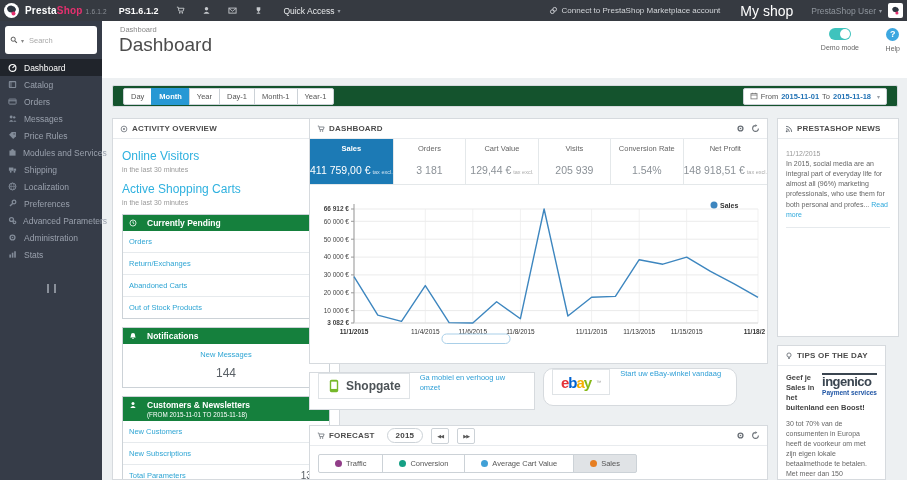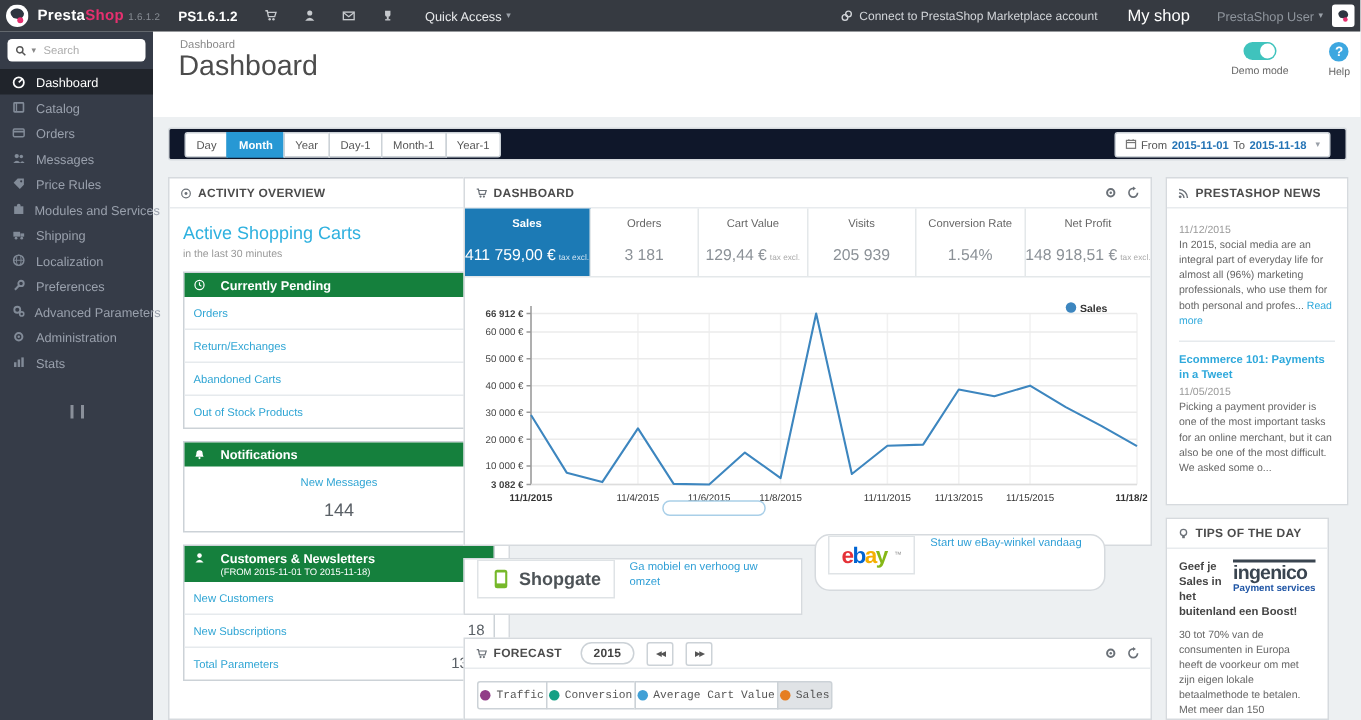--- a/index.html
+++ b/index.html
@@ -12,27 +12,27 @@
   
   .topbar{position:absolute;top:0;left:0;right:0;height:21px;background:#363a41;display:flex;align-items:center;z-index:30;padding-left:4px;}
   .logo{width:15px;height:15px;margin-right:6px;}
   .brand{font-size:10px;font-weight:bold;letter-spacing:.2px;}
   .bp{color:#fff;} .bs{color:#e5306f;}
   .ver{font-size:6.5px;color:#8a8f96;margin-left:3px;font-weight:normal;}
   .shopname{font-size:9px;font-weight:bold;color:#fff;margin-left:12px;}
   .tb-icons{display:flex;gap:17px;margin-left:18px;color:#c6c9cd;}
   .qa{display:flex;align-items:center;margin-left:20px;font-size:8.5px;color:#e8eaec;cursor:pointer;}
   .mkt{display:flex;align-items:center;gap:4px;font-size:8px;color:#d2d5d9;margin-right:20px;}
-  .myshop{font-size:11px;color:#fff;margin-right:18px;}
+  .myshop{font-size:14px;color:#fff;margin-right:18px;}
   .usr{display:flex;align-items:center;font-size:8.5px;color:#8f959d;margin-right:6px;}
   .avatar{width:15px;height:15px;border-radius:2px;background:#fff;margin-right:4px;display:flex;align-items:center;justify-content:center;}
 
   
   .sidebar{position:absolute;top:21px;left:0;bottom:0;width:102px;background:#363c48;z-index:20;}
-  .search{margin:5px;height:15px;background:#fff;border-radius:3px;display:flex;align-items:center;padding:0 5px;gap:3px;}
+  .search{margin:5px;height:28px;background:#fff;border-radius:3px;display:flex;align-items:center;padding:0 5px;gap:3px;}
   .search .caret{color:#888;margin:0;}
   .search input{border:none;outline:none;width:52px;font-size:7.5px;background:transparent;font-family:inherit;color:#444;}
   .search input::placeholder{color:#aaa;}
   .menu{margin-top:5px;}
   .side-item{height:17px;display:flex;align-items:center;padding-left:8px;cursor:pointer;color:#9aa1ad;}
   .side-item .i{color:#828b98;margin-right:6px;width:10px;}
   .side-label{font-size:8.5px;white-space:nowrap;}
   .side-item.active{background:#20242b;color:#fff;}
   .side-item.active .i{color:#fff;}
   .collapse{margin-top:16px;text-align:center;cursor:pointer;}
@@ -43,21 +43,21 @@
   .crumb{position:absolute;top:4px;left:18px;font-size:7.5px;color:#888;}
   .ptitle{position:absolute;top:13px;left:17px;font-size:19px;color:#4c4c4c;font-weight:400;}
   .demo{position:absolute;right:48px;top:7px;text-align:center;}
   .toggle{width:22px;height:12px;border-radius:7px;background:#3fc3bd;position:relative;margin:0 auto;cursor:pointer;}
   .toggle::after{content:"";position:absolute;right:1px;top:1px;width:10px;height:10px;border-radius:50%;background:#fff;}
   .tiny-label{font-size:7px;color:#666;margin-top:4px;}
   .help{position:absolute;right:7px;top:7px;text-align:center;cursor:pointer;}
   .help-circle{width:13px;height:13px;border-radius:50%;background:#3da7e0;color:#fff;font-size:9px;font-weight:bold;line-height:13px;margin:0 auto;}
 
   
-  .filterbar{position:absolute;left:112px;top:85px;width:786px;height:22px;background:#0f172a;border:1px solid #d6dade;border-radius:2px;display:flex;align-items:center;padding:0 10px;box-sizing:border-box;z-index:6;}
+  .filterbar{position:absolute;left:112px;top:85px;width:786px;height:22px;background:#14532d;border:1px solid #d6dade;border-radius:2px;display:flex;align-items:center;padding:0 10px;box-sizing:border-box;z-index:6;}
   .btn-group{display:flex;}
   .fbtn{height:15px;line-height:15px;padding:0 7px;font-size:7.5px;color:#555;background:#fff;border:1px solid #ccd2d7;margin-left:-1px;cursor:pointer;}
   .fbtn:first-child{border-radius:2px 0 0 2px;margin-left:0;}
   .fbtn:last-child{border-radius:0 2px 2px 0;}
   .fbtn.active{background:#2798d4;border-color:#2798d4;color:#fff;font-weight:bold;}
   .daterange{margin-left:auto;display:flex;align-items:center;gap:3px;border:1px solid #ccd2d7;border-radius:2px;height:15px;padding:0 6px;font-size:7.5px;color:#555;background:#fff;cursor:pointer;}
   .daterange b{color:#2373b5;}
   .daterange .i{color:#777;}
 
   
@@ -96,32 +96,32 @@
   .kpi .kv{font-size:10.5px;color:#8b9197;margin-top:11px;white-space:nowrap;}
   .kpi .ks{font-size:5.5px;color:#aaa;margin-left:2px;}
   .kpi.active{background:#1c7ab5;}
   .kpi.active .kl{color:#fff;font-weight:bold;}
   .kpi.active .kv{color:#fff;}
   .kpi.active .ks{color:#cfe3f2;}
   .chart-wrap{padding:10px 4px 0 4px;}
 
   .card{position:absolute;background:#fff;border:1px solid #d6dade;box-sizing:border-box;display:flex;padding:0 8px;gap:10px;z-index:6;}
   .card-shopgate{left:309px;top:372px;width:226px;height:38px;}
-  .card-ebay{left:543px;top:356px;width:194px;height:38px;border-radius:10px;}
+  .card-ebay{left:543px;top:368px;width:194px;height:38px;border-radius:10px;}
   .logo-box{border:1px solid #dfe3e6;background:#fff;height:26px;display:flex;align-items:center;padding:0 8px;gap:5px;box-sizing:border-box;}
   .sg-text{font-size:12px;font-weight:bold;color:#4d5357;}
   .mod-link{font-size:7.5px;color:#2f9fd6;cursor:pointer;line-height:1.3;}
   .ebay-word{font-size:15px;font-weight:bold;letter-spacing:-1px;line-height:1;}
   .ebay-tm{font-size:5px;color:#999;vertical-align:top;}
 
   .p-forecast{left:309px;top:425px;width:459px;height:55px;}
   .year-pill{margin-left:8px;border:1px solid #ccd2d7;border-radius:8px;padding:0 8px;height:13px;line-height:13px;font-size:8px;font-weight:bold;color:#444;}
   .navbtn{width:16px;height:14px;border:1px solid #ccd2d7;background:#fff;border-radius:2px;margin-left:4px;font-size:5px;color:#555;display:flex;align-items:center;justify-content:center;letter-spacing:-1px;cursor:pointer;}
   .legend-row{margin:8px 0 0 8px;display:inline-flex;}
-  .leg{display:flex;align-items:center;gap:4px;padding:0 1px;height:17px;border:1px solid #ccd2d7;margin-left:-1px;background:#fff;font-size:7.5px;color:#555;cursor:pointer;font-family:Liberation Mono, monospace;}
+  .leg{display:flex;align-items:center;gap:4px;padding:0 16px;height:17px;border:1px solid #ccd2d7;margin-left:-1px;background:#fff;font-size:7.5px;color:#555;cursor:pointer;}
   .leg:first-child{margin-left:0;border-radius:2px 0 0 2px;}
   .leg:last-child{border-radius:0 2px 2px 0;}
   .leg.active{background:#e0e3e6;}
   .dot{width:7px;height:7px;border-radius:50%;}
 
   .p-news{left:777px;top:118px;width:122px;height:219px;}
   .news-body{padding:7px 8px;}
   .news-title{font-size:7.5px;font-weight:bold;color:#2fa9dc;line-height:1.3;cursor:pointer;}
   .news-date{font-size:7px;color:#999;margin:4px 0 2px;}
   .news-excerpt{font-size:7px;color:#666;line-height:1.45;}
@@ -390,20 +390,25 @@
         </span>
         <span class="i">
           <svg viewBox="0 0 10 10" width="9" height="9">
             <path d="M8.2 5A3.2 3.2 0 115 1.8" fill="none" stroke="currentColor" stroke-width="1.2"></path>
             <path d="M4.8.3l2.2 1.5-2.2 1.5z" fill="currentColor"></path>
           </svg>
         </span>
       </span>
   </div>
   <div class="pbody">
+    <div class="vis">
+      <span class="biglink">Online Visitors</span>
+      <span class="bigval">32</span>
+      <div class="sub">in the last 30 minutes</div>
+    </div>
     <div class="vis">
       <span class="biglink">Active Shopping Carts</span>
       <span class="bigval">3</span>
       <div class="sub">in the last 30 minutes</div>
     </div>
     <div class="subpanel">
       <div class="bluehead">
           <span class="i">
             <svg viewBox="0 0 10 10" width="8" height="8">
               <circle cx="5" cy="5" r="3.8" fill="none" stroke="currentColor"></circle>
@@ -658,25 +663,20 @@
         </svg>
       </span>
     <span>PRESTASHOP NEWS</span>
   </div>
   <div class="news-body" id="news-body">
       <div>
         <div class="news-date">11/12/2015</div>
         <div class="news-excerpt">In 2015, social media are an integral part of everyday life for almost all (96%) marketing professionals, who use them for both personal and profes... <span class="read-more">Read more</span></div>
       </div>
       <div class="news-div"></div>
-      <div>
-        <div class="news-title">Ecommerce 101: Payments in a Tweet</div>
-        <div class="news-date">11/05/2015</div>
-        <div class="news-excerpt">Picking a payment provider is one of the most important tasks for an online merchant, but it can also be one of the most difficult. We asked some o... </div>
-      </div>
     </div>
 </div>
 
 <div class="panel p-tips">
   <div class="phead">
     <span class="i">
         <svg viewBox="0 0 10 10" width="8" height="8">
           <circle cx="5" cy="3.8" r="2.6" fill="none" stroke="currentColor" stroke-width="1.1"></circle>
           <rect x="3.9" y="6.6" width="2.2" height="1.9" fill="currentColor"></rect>
         </svg>

